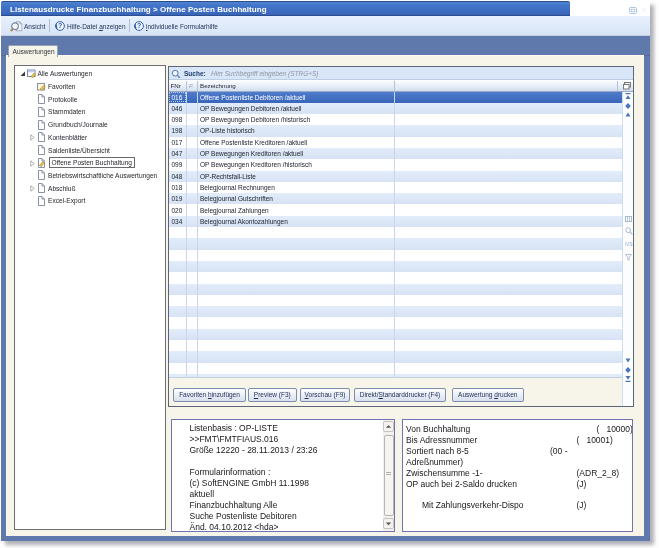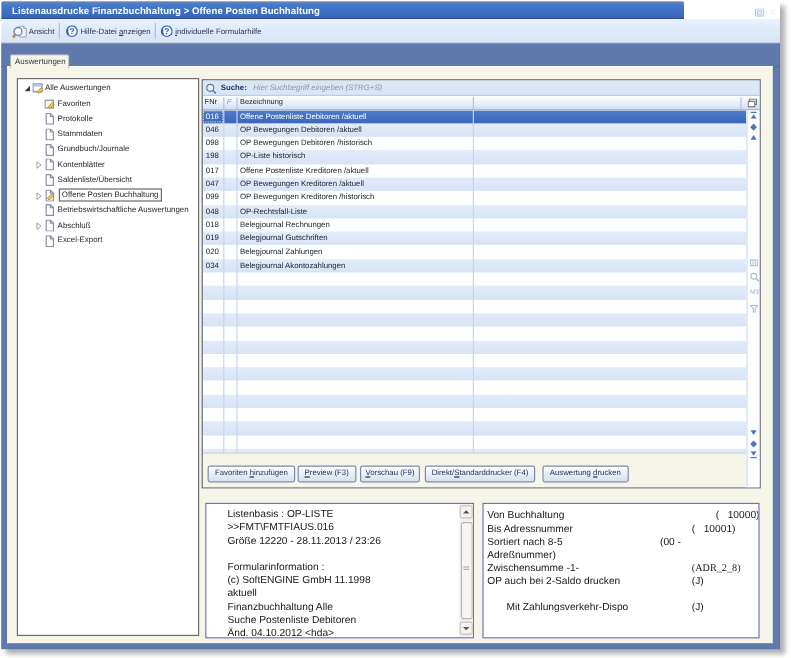--- a/index.html
+++ b/index.html
@@ -389,21 +389,21 @@
         </div>
       <div id="panelR">
         <div class="pr" style="left:3px; top:4px;">Von Buchhaltung</div>
         <div class="pr" style="left:173.5px; top:4px;margin-left:20px;">(   10000)</div>
         <div class="pr" style="left:3px; top:14.9px;">Bis Adressnummer</div>
         <div class="pr" style="left:173.5px; top:14.9px;">(   10001)</div>
         <div class="pr" style="left:3px; top:25.8px;">Sortiert nach 8-5</div>
         <div class="pr" style="left:147px; top:25.8px;">(00 -</div>
         <div class="pr" style="left:3px; top:36.7px;">Adreßnummer)</div>
         <div class="pr" style="left:3px; top:47.6px;text-align:center;">Zwischensumme -1-</div>
-        <div class="pr" style="left:173.5px; top:47.6px;font-family:Liberation Serif, serif;">(ADR_2_8)</div>
+        <div class="pr" style="left:173.5px; top:47.6px;">(ADR_2_8)</div>
         <div class="pr" style="left:3px; top:58.5px;">OP auch bei 2-Saldo drucken</div>
         <div class="pr" style="left:173.5px; top:58.5px;">(J)</div>
         <div class="pr" style="left:3px; top:80.3px;padding-left:16px;">Mit Zahlungsverkehr-Dispo</div>
         <div class="pr" style="left:173.5px; top:80.3px;">(J)</div>
       </div>
     </div>
   </div>
 </div>
 
 </body></html>

